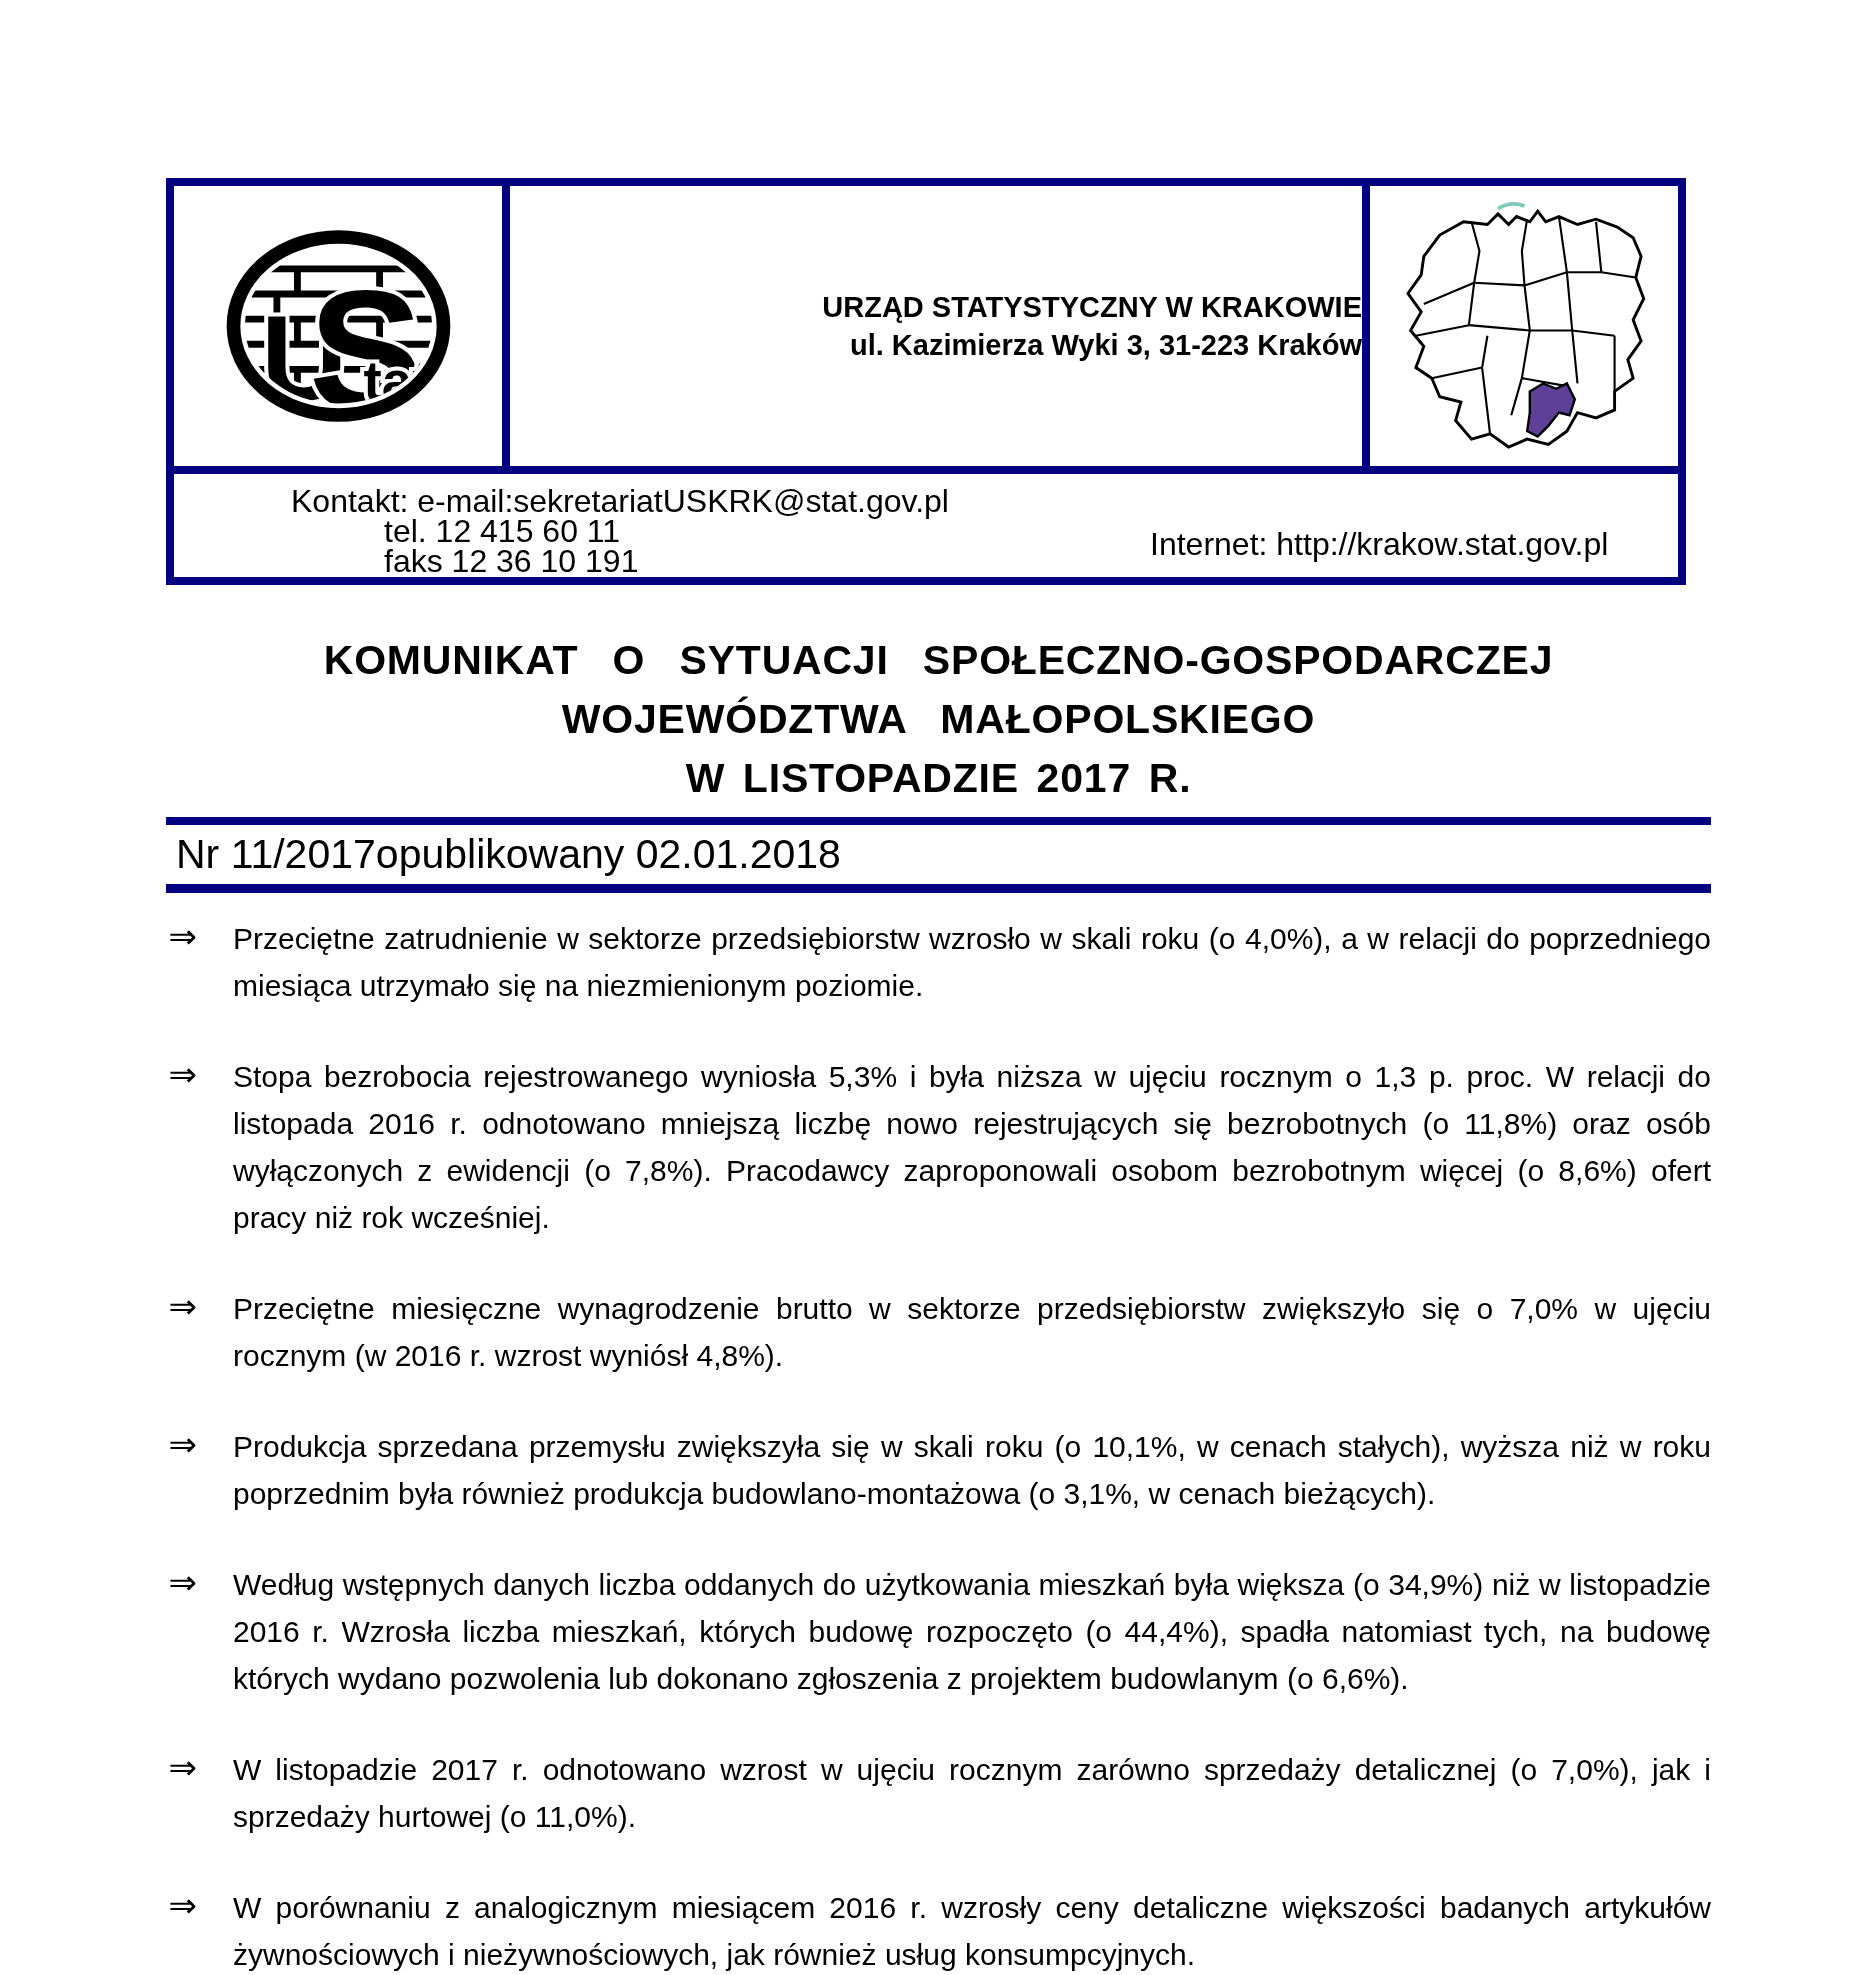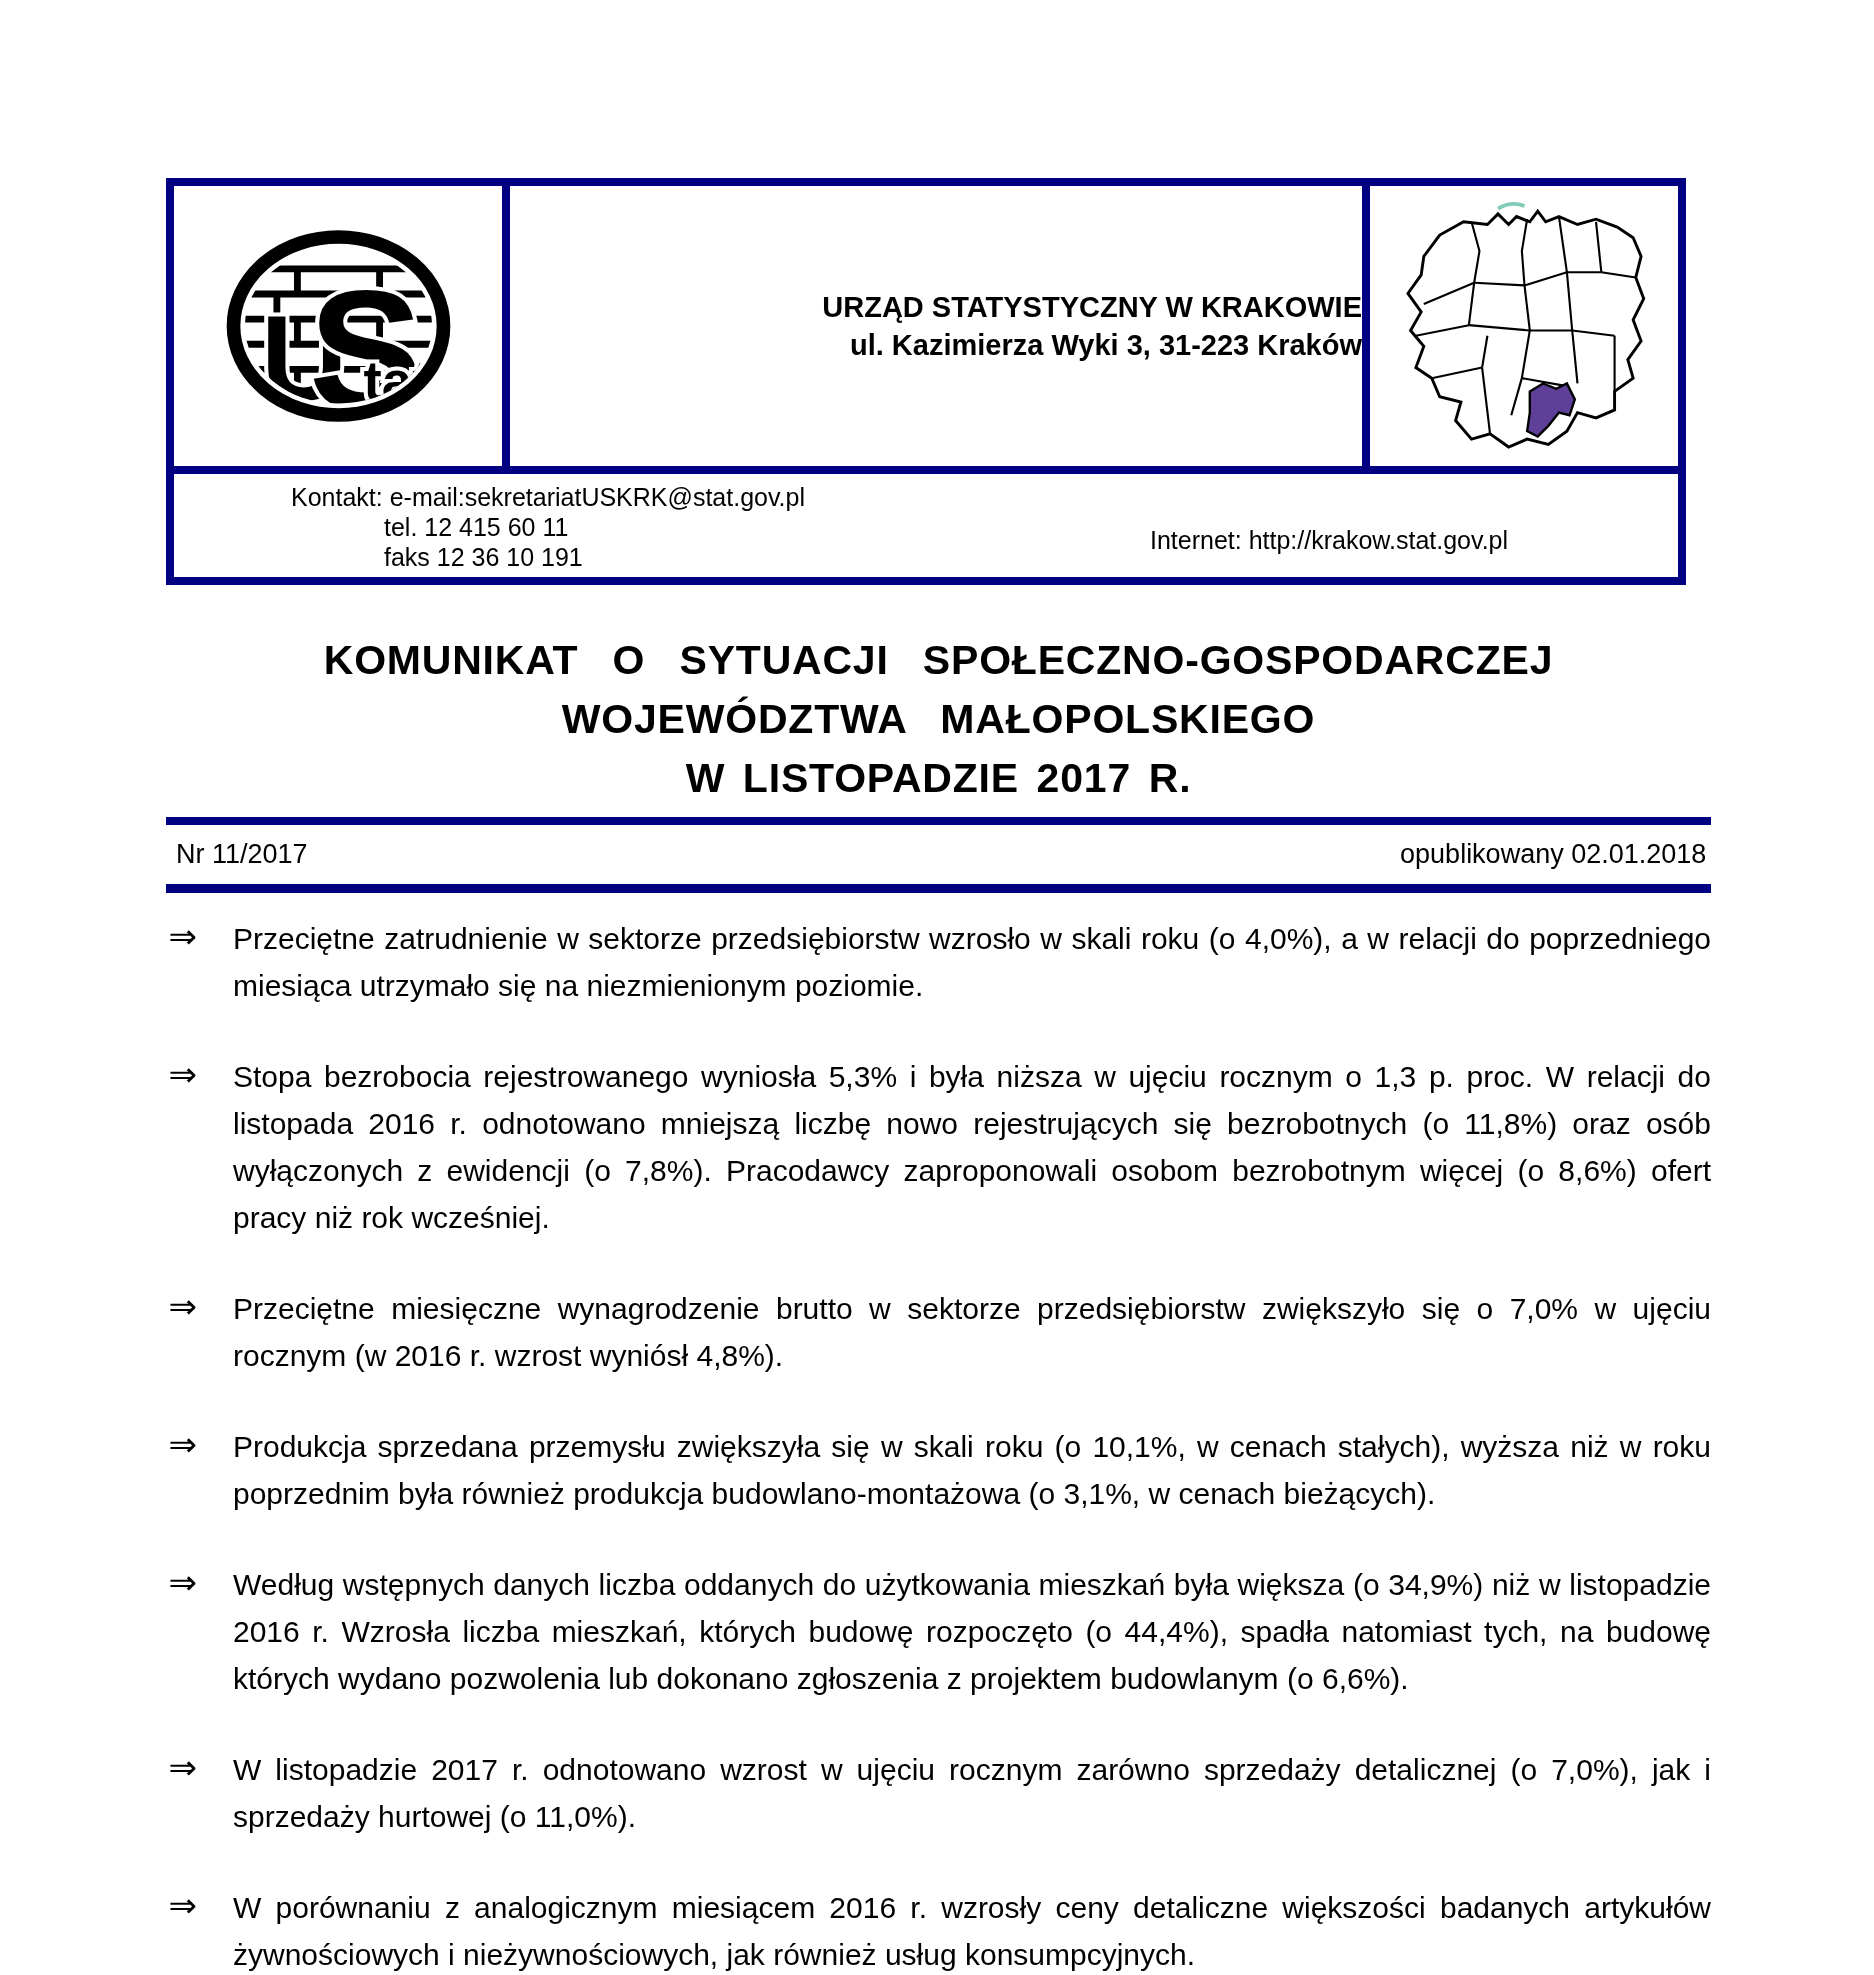--- a/index.html
+++ b/index.html
@@ -30,38 +30,38 @@
   }
   .office-name,.office-address{
     font-weight:bold;font-size:29px;line-height:38px;white-space:nowrap;
   }
   .map-cell{
     width:316px;border-left:8px solid var(--accent-navy);
     display:flex;align-items:center;justify-content:center;
   }
   .contact-strip{
     position:relative;border-top:8px solid var(--accent-navy);
-    height:111px;font-size:25px;
+    height:111px;font-size:32px;
   }
   .contact-strip .c{position:absolute;white-space:nowrap}
   .c-kontakt{left:117px;top:8.7px}
   .c-tel{left:210px;top:39px}
   .c-faks{left:210px;top:69px}
   .c-internet{left:976px;top:52px}
   
   .title{margin-top:46px;text-align:center;font-weight:bold;font-size:41px}
   .title span{display:block;line-height:59px;white-space:nowrap}
   .t1,.t2{word-spacing:22px;letter-spacing:0.8px}
   .t3{word-spacing:5.5px;letter-spacing:0.8px}
   
   .rule{height:8.7px;background:var(--accent-navy)}
   .rule-top{margin-top:8.7px}
   .meta-row{
-    display:flex;justify-content:space-between;align-items:center;
-    font-size:27px;line-height:43px;padding:8px 4.7px 8px 10px;
+    display:flex;align-items:center;
+    font-size:41px;line-height:43px;padding:8px 4.7px 8px 10px;
   }
   
   .bullets{list-style:none;margin-top:22px}
   .bullet{
     position:relative;padding-left:67px;margin-bottom:44px;
     font-size:30px;line-height:47px;text-align:justify;
   }
   .bullet:last-child{margin-bottom:0}
   .arrow{
     position:absolute;left:2.4px;top:-1.6px;font-size:34px;

